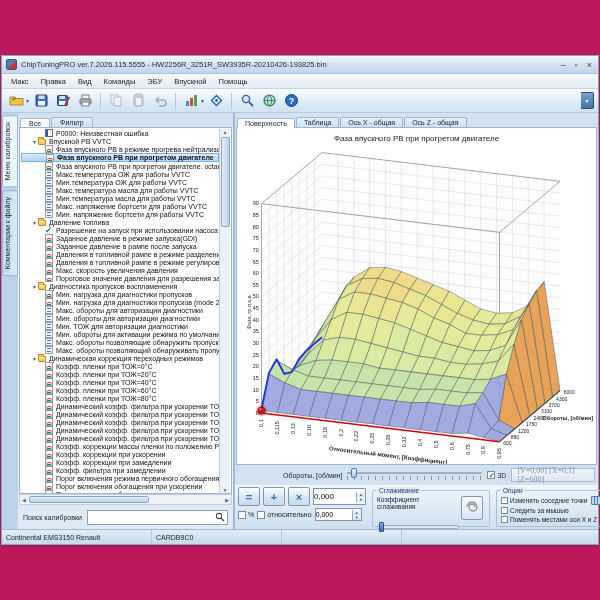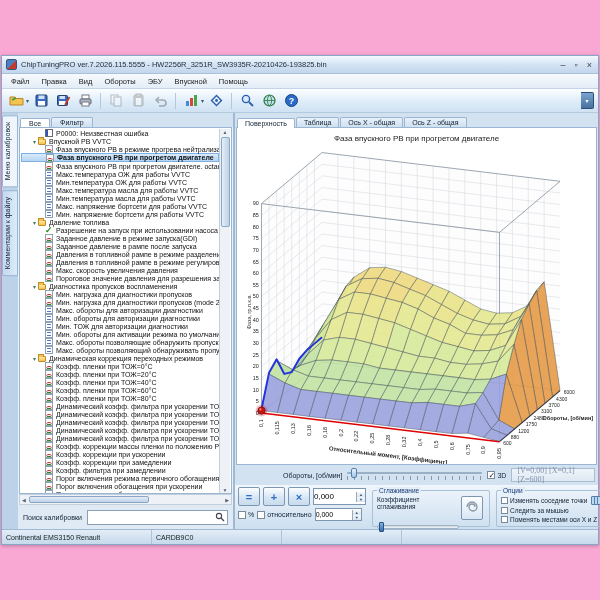--- a/index.html
+++ b/index.html
@@ -1,18 +1,18 @@
 <!DOCTYPE html>
 <html><head>
 <meta charset="utf-8">
 <style>
   html,body{margin:0;padding:0;background:#fff;}
   *{box-sizing:border-box;}
   body{width:600px;height:600px;font-family:"Liberation Sans",sans-serif;-webkit-font-smoothing:antialiased;}
-  .page{position:relative;width:600px;height:600px;background:#f9a8d4;overflow:hidden;}
+  .page{position:relative;width:600px;height:600px;background:#be185d;overflow:hidden;}
   .window{position:absolute;top:55px;left:1px;width:598px;height:490px;border:1px solid #87a6c6;
     background:#ccdcee;display:flex;flex-direction:column;box-shadow:0 1px 4px rgba(0,0,0,.25);}
   
   .titlebar{height:18px;flex:none;display:flex;align-items:center;padding:0 4px;
     background:linear-gradient(#f4f9fe,#d4e3f4 50%,#c2d6ec);border-bottom:1px solid #a9c2dc;}
   .app-icon{width:11px;height:11px;flex:none;margin-right:4px;border-radius:2px;
     background:linear-gradient(135deg,#4d7fc0 50%,#c43a2e 50%);border:1px solid #33567e;}
   .title-text{font-size:7.5px;color:#1c2a3a;white-space:nowrap;overflow:hidden;flex:1;}
   .win-btns{display:flex;gap:9px;margin-right:2px;}
   .win-btn{font-size:9px;line-height:10px;color:#444;cursor:default;}
@@ -132,24 +132,24 @@
       <span class="app-icon"></span>
       <span class="title-text">ChipTuningPRO ver.7.2026.115.5555 - HW2256R_3251R_SW3935R-20210426-193825.bin</span>
       <span class="win-btns">
         <span class="win-btn">–</span>
         <span class="win-btn">▫</span>
         <span class="win-btn">×</span>
       </span>
     </div>
 
     <div class="menubar" id="menubar">
-        <span class="menu-item">Файл</span>
+        <span class="menu-item">Макс</span>
         <span class="menu-item">Правка</span>
         <span class="menu-item">Вид</span>
-        <span class="menu-item">Обороты</span>
+        <span class="menu-item">Команды</span>
         <span class="menu-item">ЭБУ</span>
         <span class="menu-item">Впускной</span>
         <span class="menu-item">Помощь</span>
       </div>
 
     <div class="toolbar">
       <span class="tbtn">
           <svg width="15" height="15" viewBox="0 0 15 15">
             <path d="M1 4h5l1 1.5h7V12H1z" fill="#f5c44e" stroke="#b8862a" stroke-width="1"></path>
             <path d="M3 7l4-2" stroke="#3a9a3a" stroke-width="1.4"></path>

